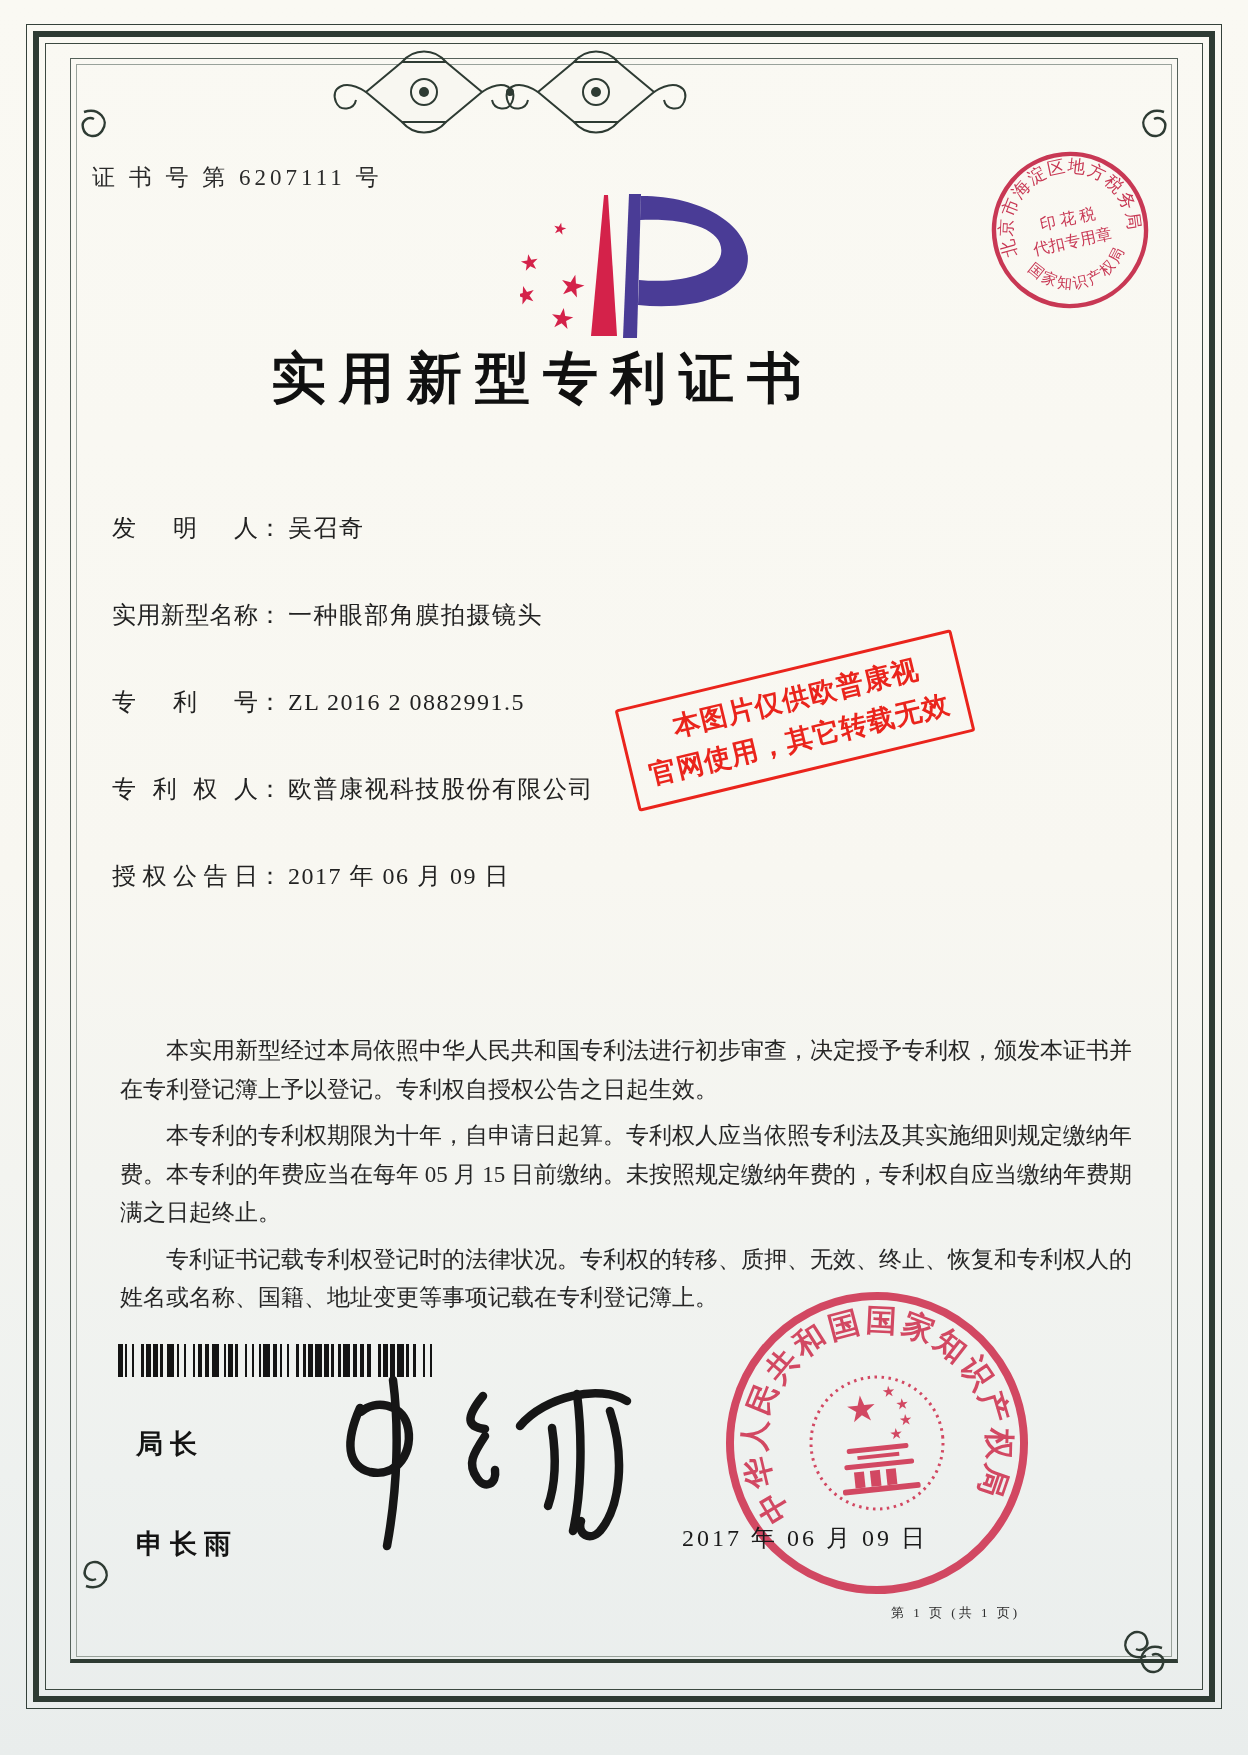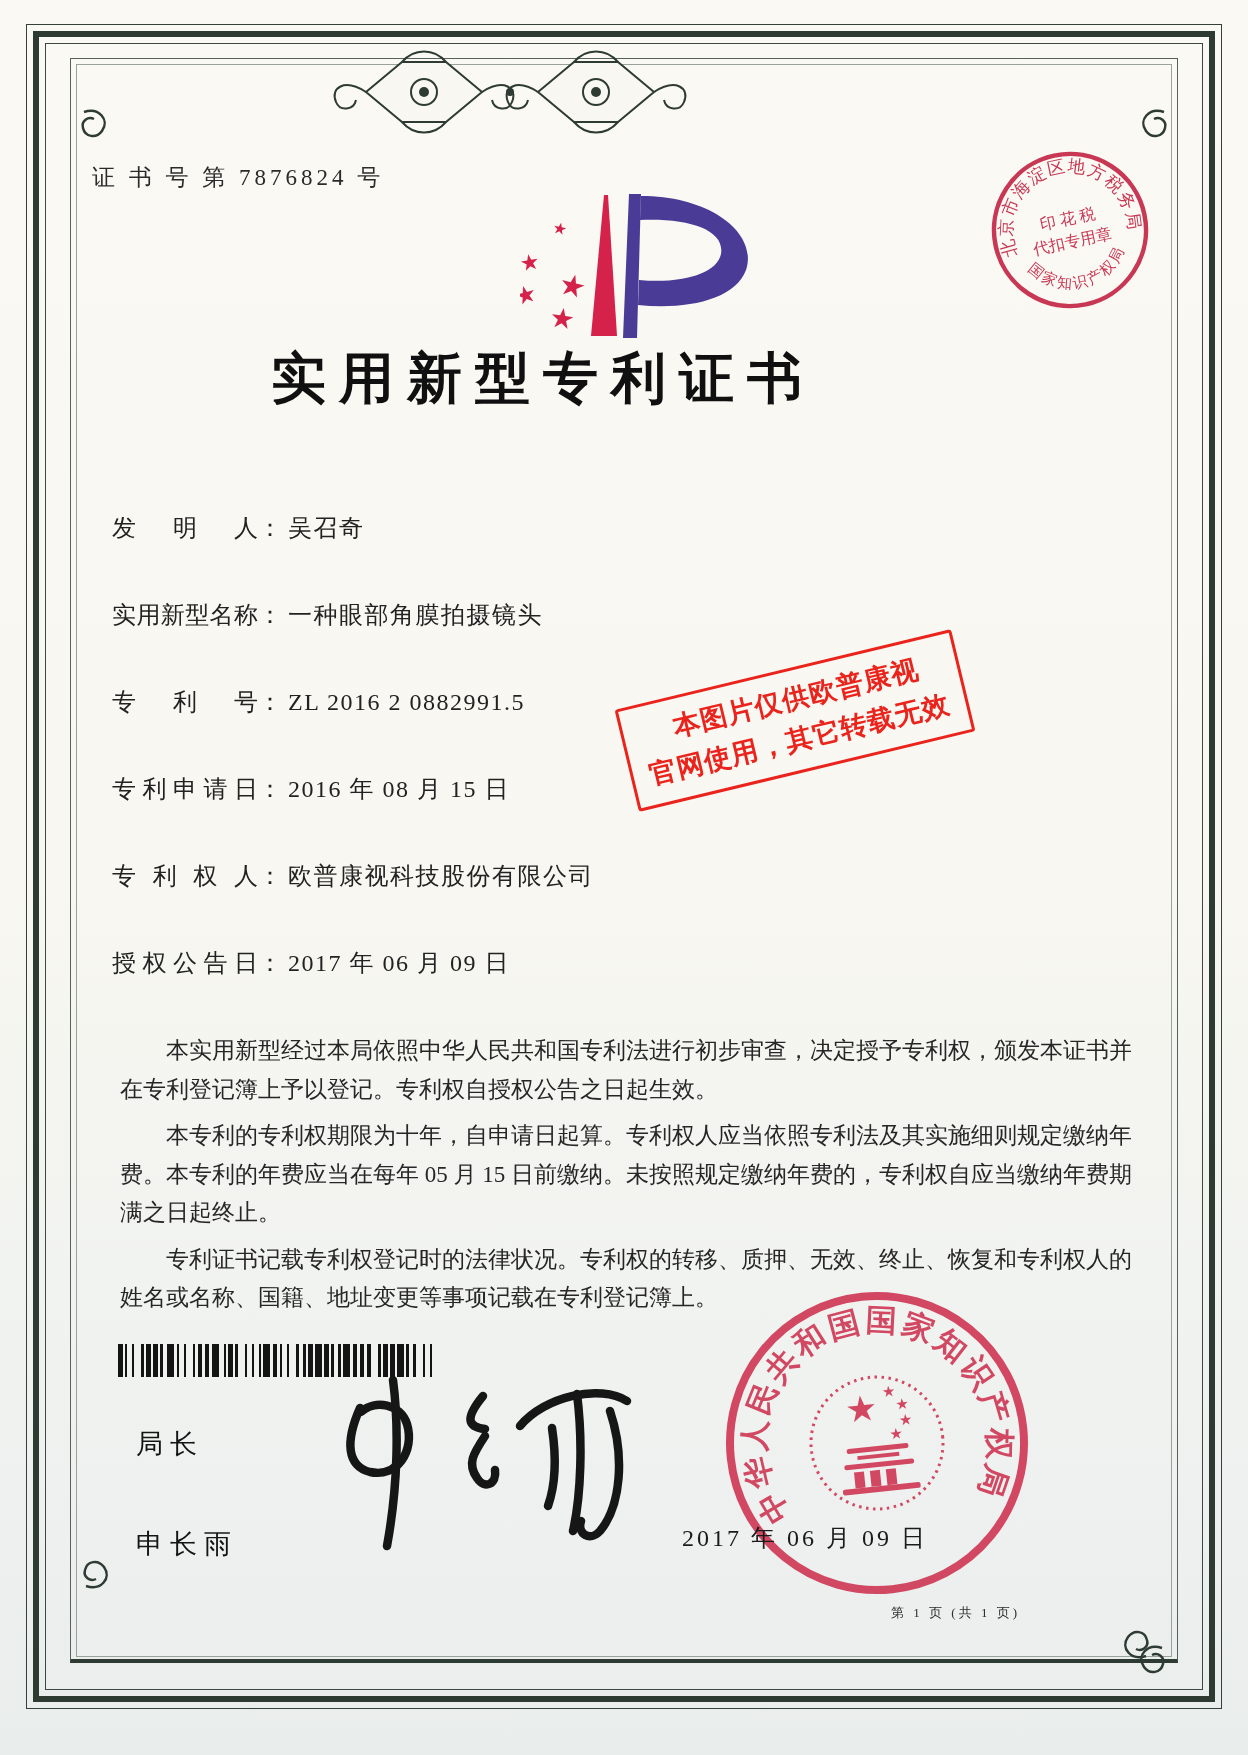--- a/index.html
+++ b/index.html
@@ -40,21 +40,21 @@
 
   .paragraphs{position:absolute;left:112px;top:1024px;width:1028px;}
   .paragraphs p{margin:8px;text-indent:2em;font-size:23px;line-height:38.5px;text-align:justify;color:#262626;}
 
   .barcode{position:absolute;left:118px;top:1344px;width:368px;height:33px;display:flex;overflow:hidden;}
   .barcode .bar{height:100%;background:#141414;flex:none;}
   .barcode .gap{height:100%;flex:none;}
 
   .chief-title,.chief-name{
     position:absolute;left:136px;font-family:"Liberation Sans","DejaVu Sans",sans-serif;
-    font-size:27px;font-weight:400;letter-spacing:7px;color:#141414;
+    font-size:27px;font-weight:700;letter-spacing:7px;color:#141414;
   }
   .chief-title{top:1426px;}
   .chief-name{top:1478px;margin-top:48px;}
   .signature{position:absolute;left:315px;top:1366px;z-index:4;}
 
   .big-seal{position:absolute;left:722px;top:1288px;z-index:2;opacity:.93;}
   .seal-date{position:absolute;left:682px;top:1522px;z-index:5;font-size:24px;letter-spacing:3px;color:#1a1a1a;}
 
   .page-footer{position:absolute;left:0;top:1604px;width:1020px;text-align:right;font-size:13px;letter-spacing:3px;color:#2d2d2d;}
 </style>
@@ -96,21 +96,21 @@
       <circle cx="510" cy="92" r="4" fill="#2e3b33" stroke="none"></circle>
     </g>
 
     <use href="#curl" x="0" y="0" transform="translate(84,112)"></use>
     <use href="#curl" x="0" y="0" transform="translate(1164,112) scale(-1,1)"></use>
     <use href="#curl" x="0" y="0" transform="translate(86,1586) scale(1,-1)"></use>
     <use href="#curl" x="0" y="0" transform="translate(1162,1648) scale(-1,1)"></use>
     <use href="#curl" x="0" y="0" transform="translate(1146,1656) scale(-1,-1)"></use>
   </svg>
 
-  <div class="cert-number">证 书 号 第 7876824 号</div>
+  <div class="cert-number">证 书 号 第 6207111 号</div>
 
   <svg class="logo" width="240" height="180" viewBox="0 0 240 180">
     <polygon points="71,170 84,29 88,29 97,170" fill="#d4224a"></polygon>
     <polygon points="103,172 109,28 121,28 117,172" fill="#4a3c96"></polygon>
     <path d="M121,30 C192,30 238,68 226,104 C215,134 166,144 118,139 L119,114 C161,118 197,108 201,88 C205,64 170,52 120,54 Z" fill="#4a3c96"></path>
     <g fill="#d4224a" font-family="'DejaVu Sans',sans-serif" text-anchor="middle">
       <text x="40" y="68" font-size="16" transform="rotate(12 40 62)">★</text>
       <text x="10" y="104" font-size="22" transform="rotate(-10 10 98)">★</text>
       <text x="52" y="130" font-size="30" transform="rotate(14 52 122)">★</text>
       <text x="6" y="137" font-size="24" transform="rotate(-16 6 130)">★</text>
@@ -140,23 +140,20 @@
 
   <div class="fields">
     <div class="field">
       <span class="flabel">发明人</span><span class="fcolon">：</span><span class="fvalue">吴召奇</span>
     </div>
     <div class="field">
       <span class="flabel">实用新型名称</span><span class="fcolon">：</span><span class="fvalue">一种眼部角膜拍摄镜头</span>
     </div>
     <div class="field">
       <span class="flabel">专利号</span><span class="fcolon">：</span><span class="fvalue">ZL 2016 2 0882991.5</span>
-    </div>
-    <div class="field">
-      <span class="flabel">专利申请日</span><span class="fcolon">：</span><span class="fvalue">2016 年 08 月 15 日</span>
     </div>
     <div class="field">
       <span class="flabel">专利权人</span><span class="fcolon">：</span><span class="fvalue">欧普康视科技股份有限公司</span>
     </div>
     <div class="field">
       <span class="flabel">授权公告日</span><span class="fcolon">：</span><span class="fvalue">2017 年 06 月 09 日</span>
     </div>
   </div>
 
   <div class="watermark">

